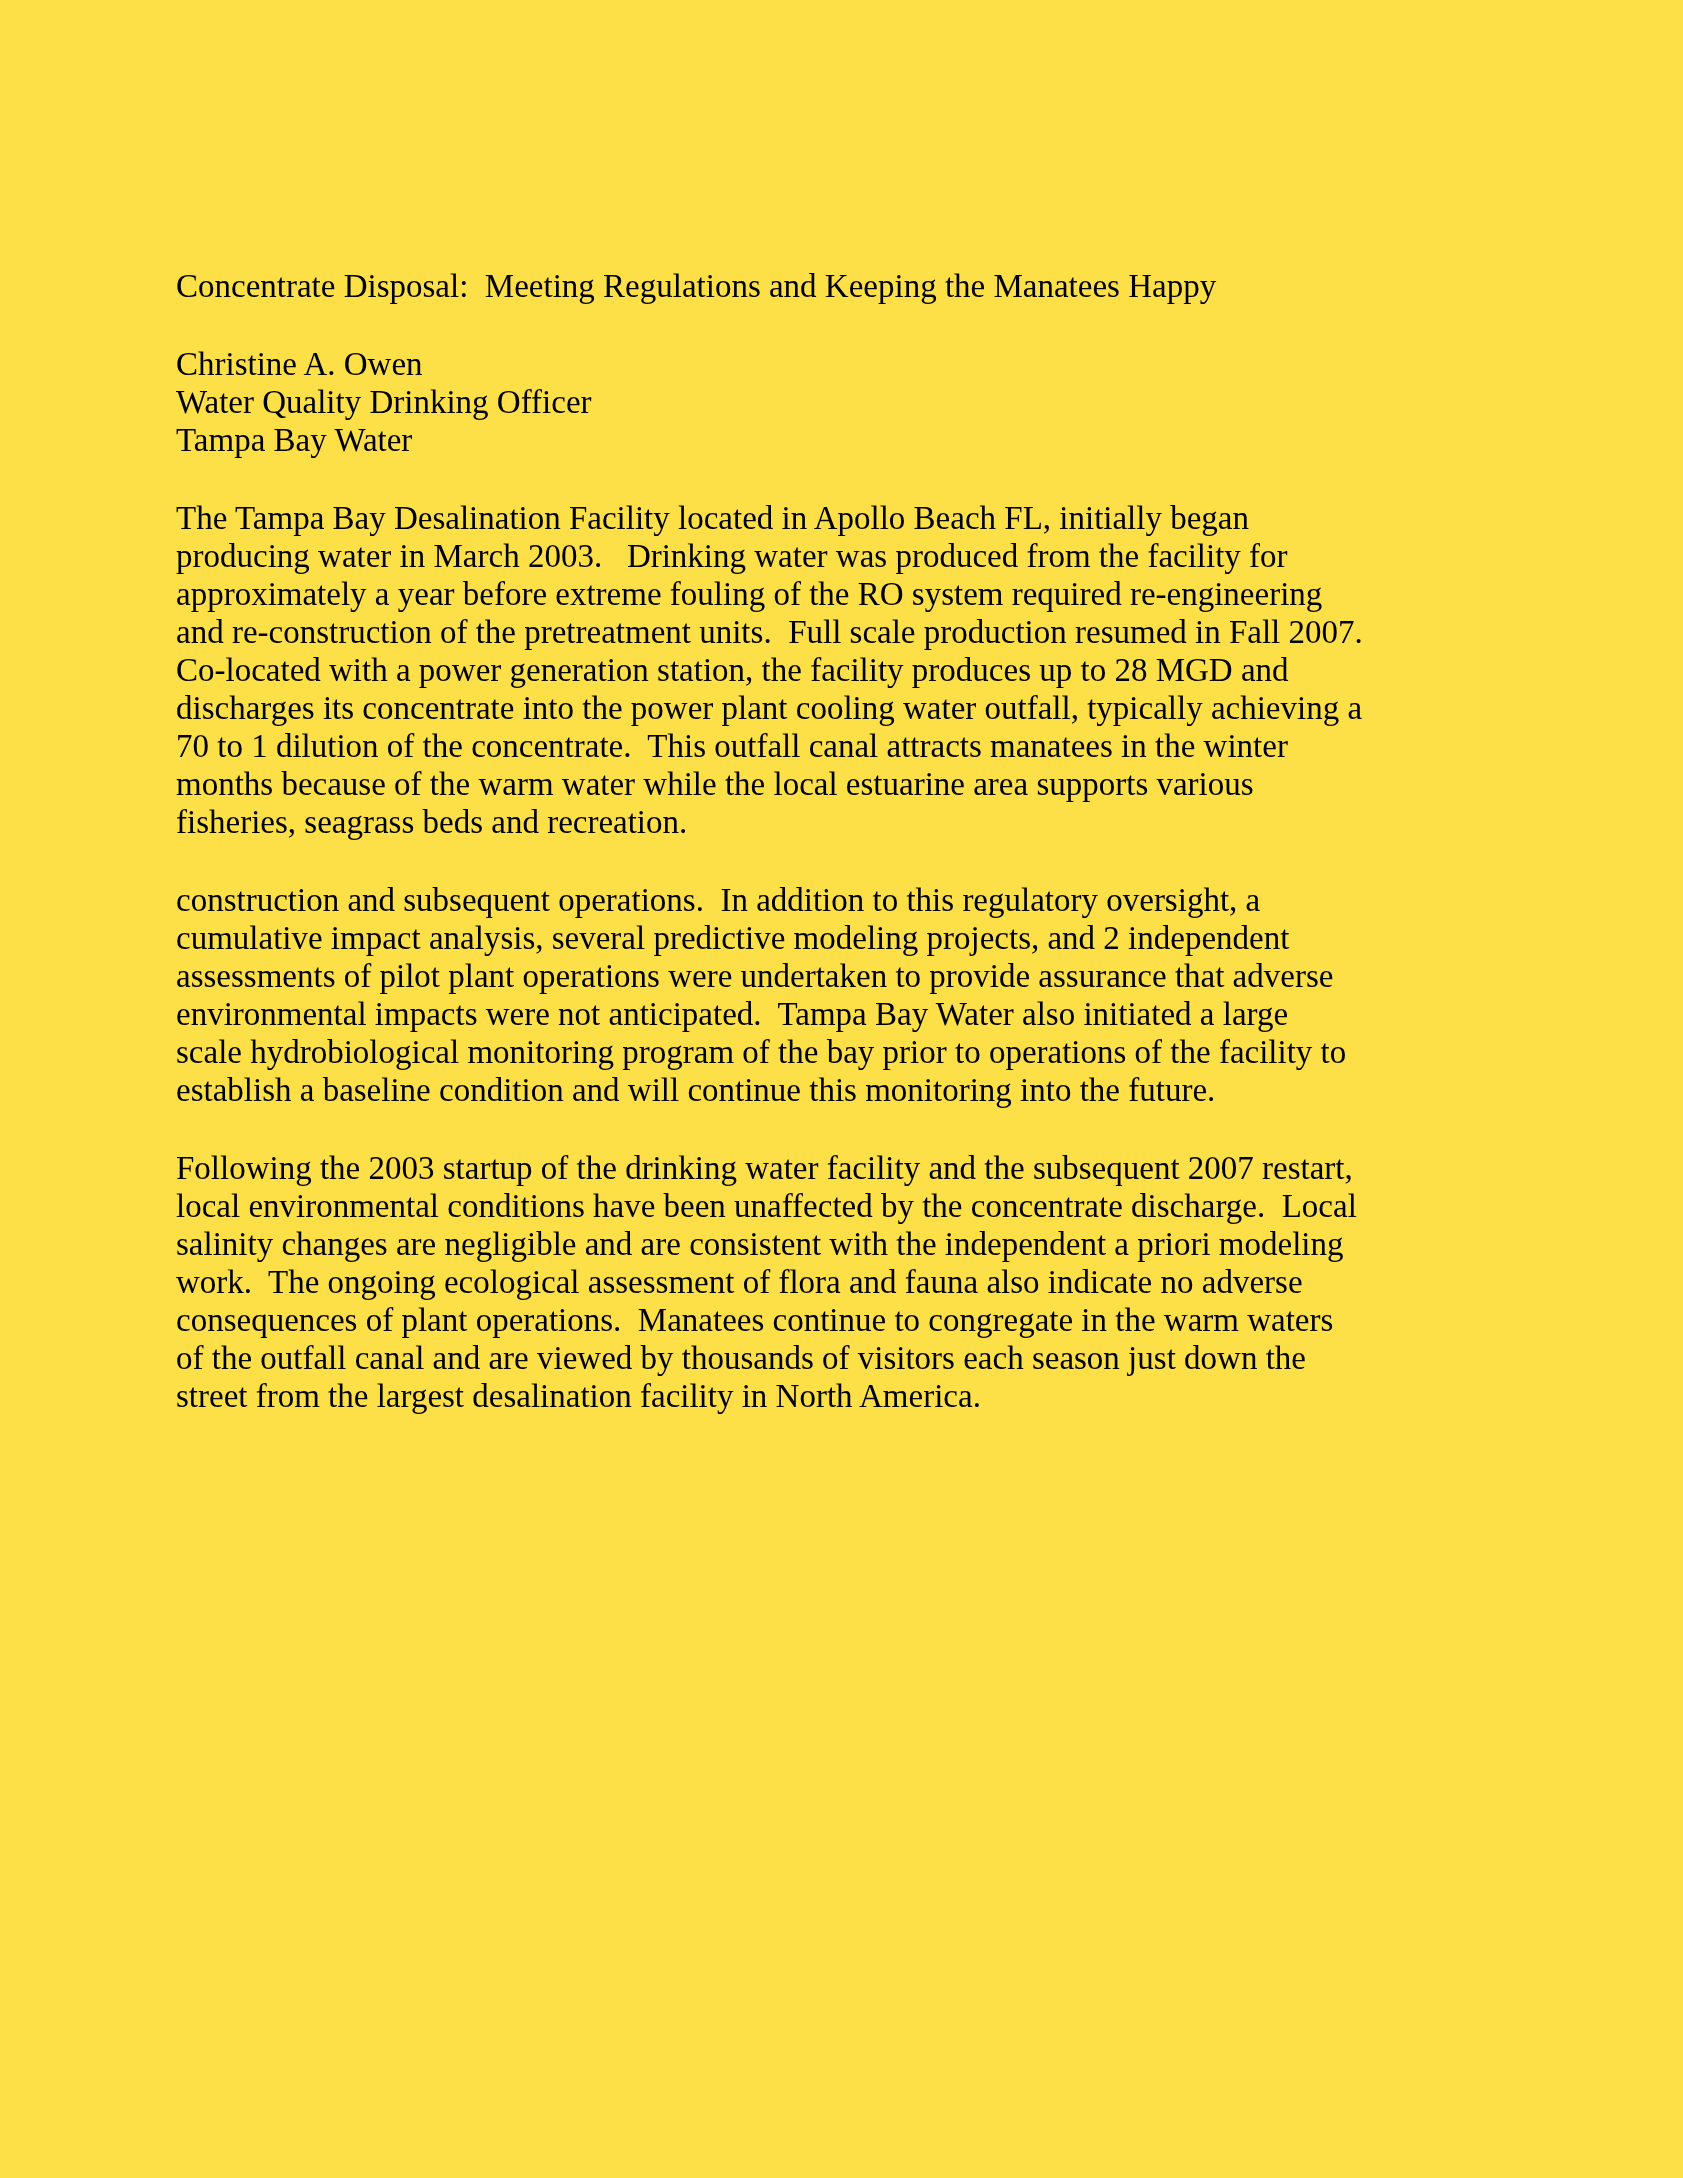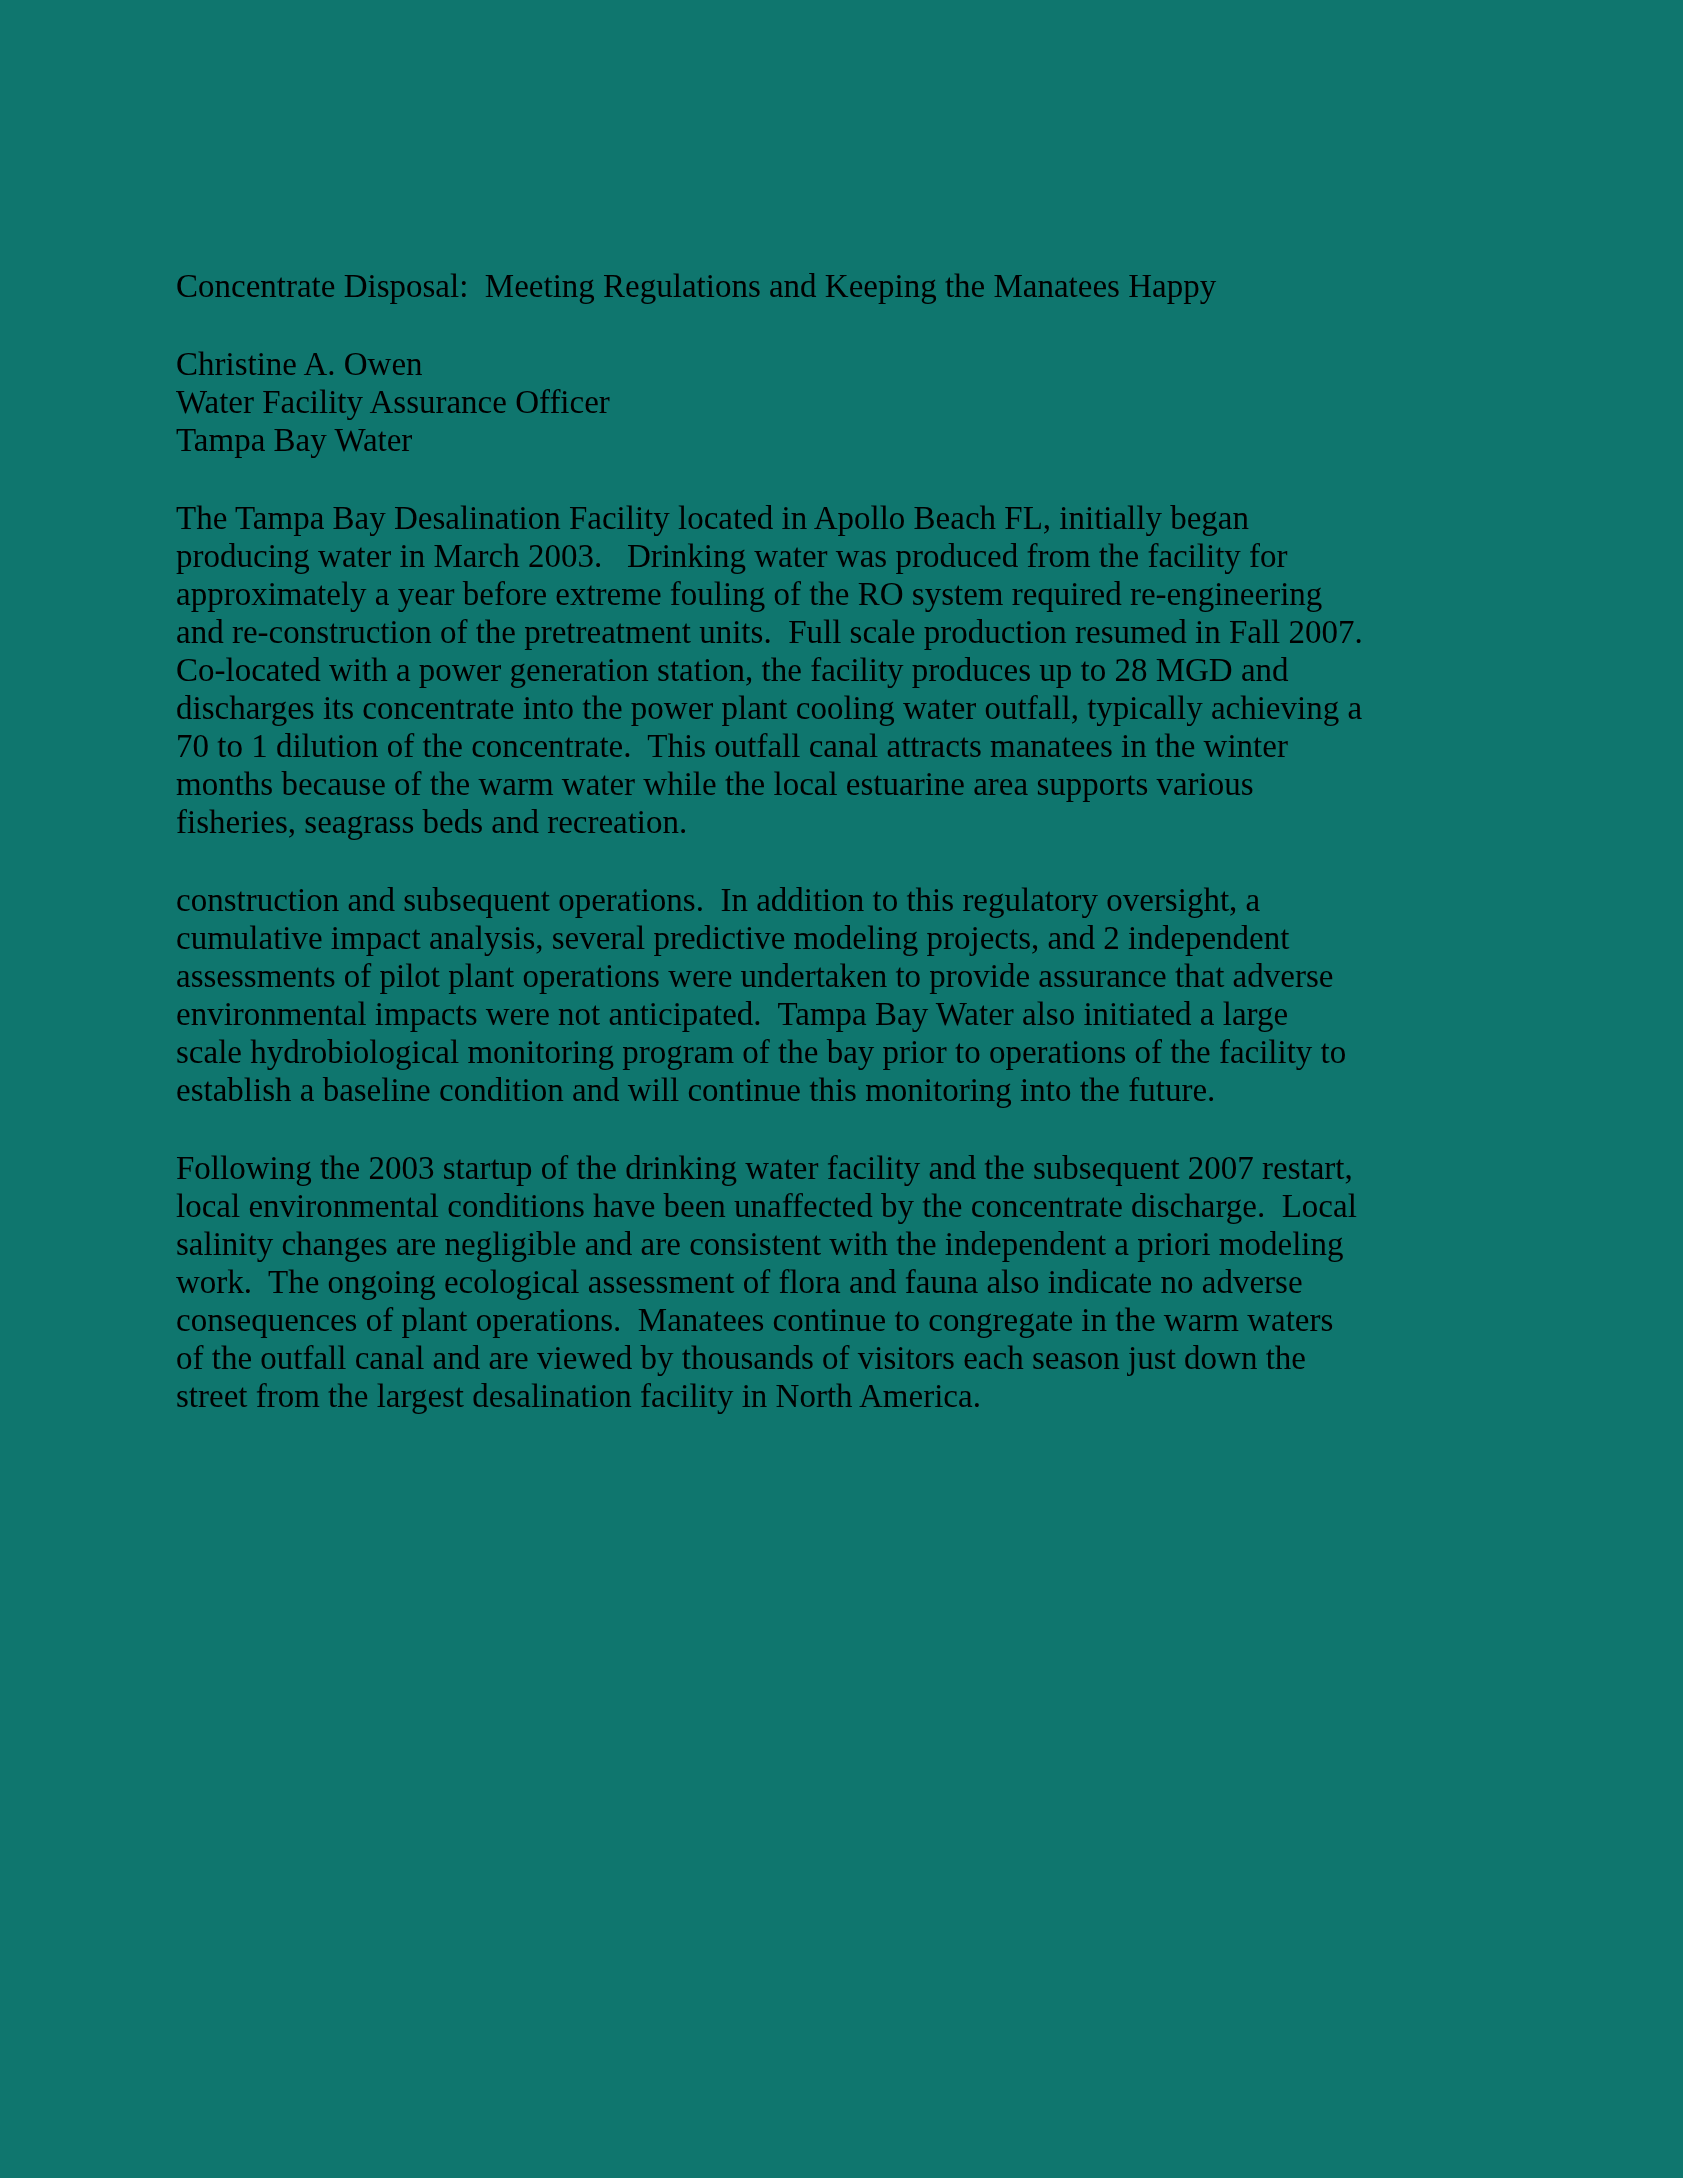--- a/index.html
+++ b/index.html
@@ -4,21 +4,21 @@
 <style>
   html, body {
     margin: 0;
     padding: 0;
     background: #ffffff;
   }
   .page {
     position: relative;
     width: 1683px;
     height: 2178px;
-    background: #0f766e;
+    background: #fde047;
     overflow: hidden;
   }
   .content {
     position: absolute;
     left: 176px;
     top: 267px;
     width: 1287px;
     font-family: "Liberation Serif", "DejaVu Serif", serif;
     font-size: 33px;
     line-height: 38px;
@@ -38,21 +38,21 @@
 </head>
 <body>
 
 <div class="page">
   <div class="content">
 
     <div class="block title-line">Concentrate Disposal:  Meeting Regulations and Keeping the Manatees Happy</div>
 
     <div class="block author-block">
         <div class="line">Christine A. Owen</div>
-        <div class="line">Water Facility Assurance Officer</div>
+        <div class="line">Water Quality Drinking Officer</div>
         <div class="line">Tampa Bay Water</div>
       </div>
 
     <div class="block paragraph">
         <div class="line">The Tampa Bay Desalination Facility located in Apollo Beach FL, initially began</div>
         <div class="line">producing water in March 2003.   Drinking water was produced from the facility for</div>
         <div class="line">approximately a year before extreme fouling of the RO system required re-engineering</div>
         <div class="line">and re-construction of the pretreatment units.  Full scale production resumed in Fall 2007.</div>
         <div class="line">Co-located with a power generation station, the facility produces up to 28 MGD and</div>
         <div class="line">discharges its concentrate into the power plant cooling water outfall, typically achieving a</div>

